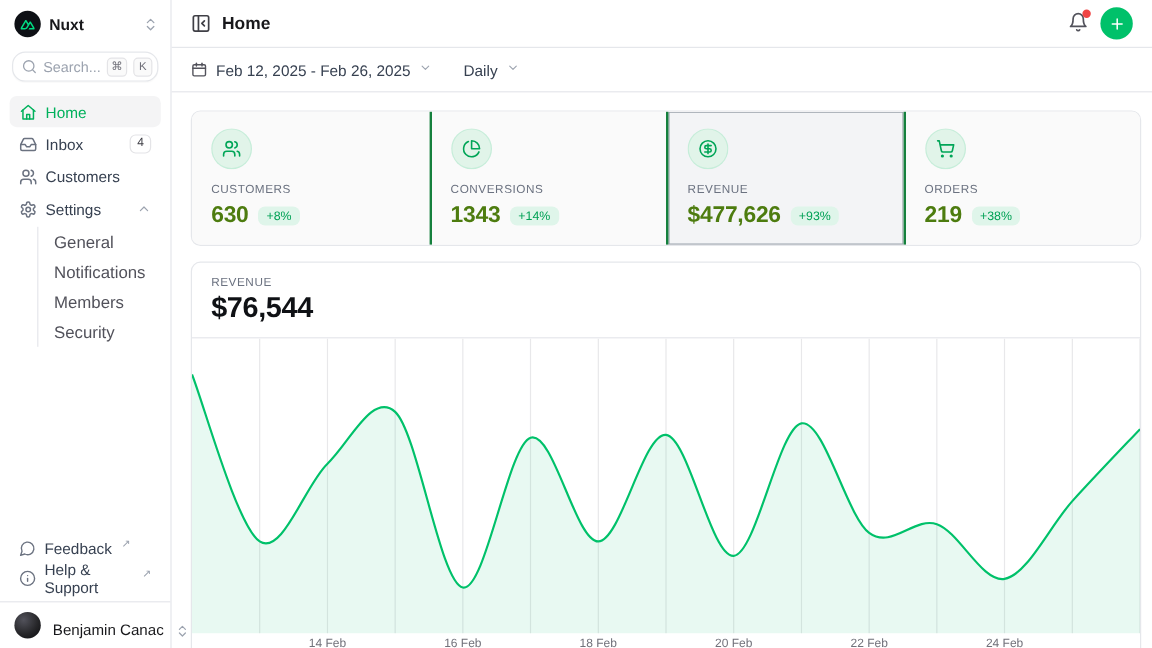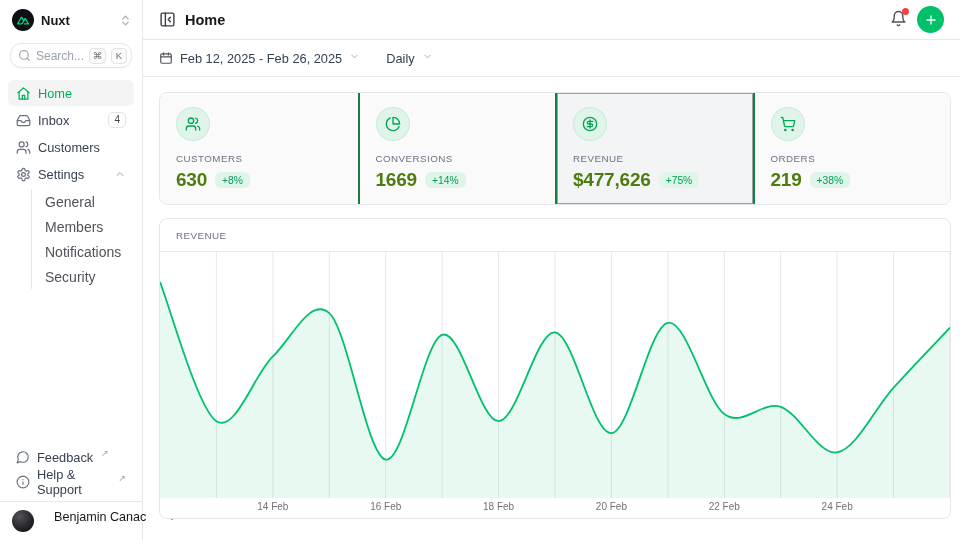--- a/index.html
+++ b/index.html
@@ -40,21 +40,21 @@
   .mini-badge { font-size: 10px; color: #3f3f46; border: 1px solid #e4e4e7; border-radius: 5px;
                 padding: 1px 5px; line-height: 12px; background: #fff; }
   .sub-list { margin: 2px 0 2px 23px; border-left: 1px solid #e5e7eb; }
   .sub-item { height: 25px; display: flex; align-items: center; padding-left: 13px;
               color: #52525b; font-size: 14px; cursor: pointer; }
   .sb-flex { flex: 1; }
   .sb-bottom { padding: 4px 8px 6px 8px; }
   .sb-bottom .nav-item { height: 24px; }
   .ext { font-size: 9px; color: #9ca3af; transform: translateY(-4px); display: inline-block; margin-left: 1px; }
   .sb-user { border-top: 1px solid #e5e7eb; padding: 5px 8px; }
-  .user-row { display: flex; align-items: flex-start; gap: 20px; padding: 3px 4px; border-radius: 6px; cursor: pointer; }
+  .user-row { display: flex; align-items: flex-end; gap: 10px; padding: 3px 4px; border-radius: 6px; cursor: pointer; }
   .avatar { width: 22px; height: 22px; border-radius: 50%;
             background: radial-gradient(circle at 35% 30%, #52525b 0%, #27272a 55%, #09090b 100%); flex: 0 0 22px; }
   .user-name { font-size: 12.6px; font-weight: 500; color: #18181b; flex: 1; white-space: nowrap; }
 
   
   .main { flex: 1; display: flex; flex-direction: column; min-width: 0; }
   .top-header { height: 40px; border-bottom: 1px solid #e5e7eb; display: flex; align-items: center;
                 padding: 0 16px; gap: 9px; }
   .page-title { font-size: 14.5px; font-weight: 700; color: #18181b; }
   .th-right { margin-left: auto; display: flex; align-items: center; gap: 10px; }
@@ -176,24 +176,24 @@
           <svg width="12" height="12" viewBox="0 0 24 24" fill="none" stroke="currentColor" stroke-width="2" stroke-linecap="round" stroke-linejoin="round">
               <path d="m6 15 6-6 6 6"></path>
             </svg>
         </span>
       </div>
       <div class="sub-list">
         <div class="sub-item">
             <span>General</span>
           </div>
         <div class="sub-item">
+            <span>Notifications</span>
+          </div>
+        <div class="sub-item">
             <span>Members</span>
-          </div>
-        <div class="sub-item">
-            <span>Notifications</span>
           </div>
         <div class="sub-item">
             <span>Security</span>
           </div>
       </div>
     </nav>
 
     <div class="sb-flex"></div>
 
     <div class="sb-bottom">
@@ -308,36 +308,36 @@
         </div>
         <div class="stat-cell">
           <div class="stat-ic">
             <svg width="16" height="16" viewBox="0 0 24 24" fill="none" stroke="currentColor" stroke-width="2" stroke-linecap="round" stroke-linejoin="round">
                 <path d="M21.21 15.89A10 10 0 1 1 8 2.83"></path>
                 <path d="M22 12A10 10 0 0 0 12 2v10z"></path>
               </svg>
           </div>
           <div class="stat-label">CONVERSIONS</div>
           <div class="stat-value-row">
-            <span class="stat-value">1669</span>
+            <span class="stat-value">1343</span>
             <span class="delta-badge">+14%</span>
           </div>
         </div>
         <div class="stat-cell selected">
           <div class="stat-ic">
             <svg width="16" height="16" viewBox="0 0 24 24" fill="none" stroke="currentColor" stroke-width="2" stroke-linecap="round" stroke-linejoin="round">
                 <circle cx="12" cy="12" r="10"></circle>
                 <path d="M16 8h-6a2 2 0 1 0 0 4h4a2 2 0 1 1 0 4H8"></path>
                 <path d="M12 18V6"></path>
               </svg>
           </div>
           <div class="stat-label">REVENUE</div>
           <div class="stat-value-row">
             <span class="stat-value">$477,626</span>
-            <span class="delta-badge">+75%</span>
+            <span class="delta-badge">+93%</span>
           </div>
         </div>
         <div class="stat-cell">
           <div class="stat-ic">
             <svg width="16" height="16" viewBox="0 0 24 24" fill="none" stroke="currentColor" stroke-width="2" stroke-linecap="round" stroke-linejoin="round">
                 <circle cx="8" cy="21" r="1"></circle>
                 <circle cx="19" cy="21" r="1"></circle>
                 <path d="M2.05 2.05h2l2.66 12.42a2 2 0 0 0 2 1.58h9.78a2 2 0 0 0 1.95-1.57l1.65-7.43H5.12"></path>
               </svg>
           </div>
@@ -345,20 +345,21 @@
           <div class="stat-value-row">
             <span class="stat-value">219</span>
             <span class="delta-badge">+38%</span>
           </div>
         </div>
       </div>
 
       <div class="chart-card">
         <div class="chart-head">
           <div class="chart-label">REVENUE</div>
+          <div class="chart-value">$76,544</div>
         </div>
         <div class="chart-area">
           <svg id="chart-svg" viewBox="0 0 790 246" preserveAspectRatio="none">
               <line x1="56.4" y1="0" x2="56.4" y2="246" stroke="#e8e8ea" stroke-width="1"></line>
               <line x1="112.9" y1="0" x2="112.9" y2="246" stroke="#e8e8ea" stroke-width="1"></line>
               <line x1="169.3" y1="0" x2="169.3" y2="246" stroke="#e8e8ea" stroke-width="1"></line>
               <line x1="225.7" y1="0" x2="225.7" y2="246" stroke="#e8e8ea" stroke-width="1"></line>
               <line x1="282.1" y1="0" x2="282.1" y2="246" stroke="#e8e8ea" stroke-width="1"></line>
               <line x1="338.6" y1="0" x2="338.6" y2="246" stroke="#e8e8ea" stroke-width="1"></line>
               <line x1="395.0" y1="0" x2="395.0" y2="246" stroke="#e8e8ea" stroke-width="1"></line>

